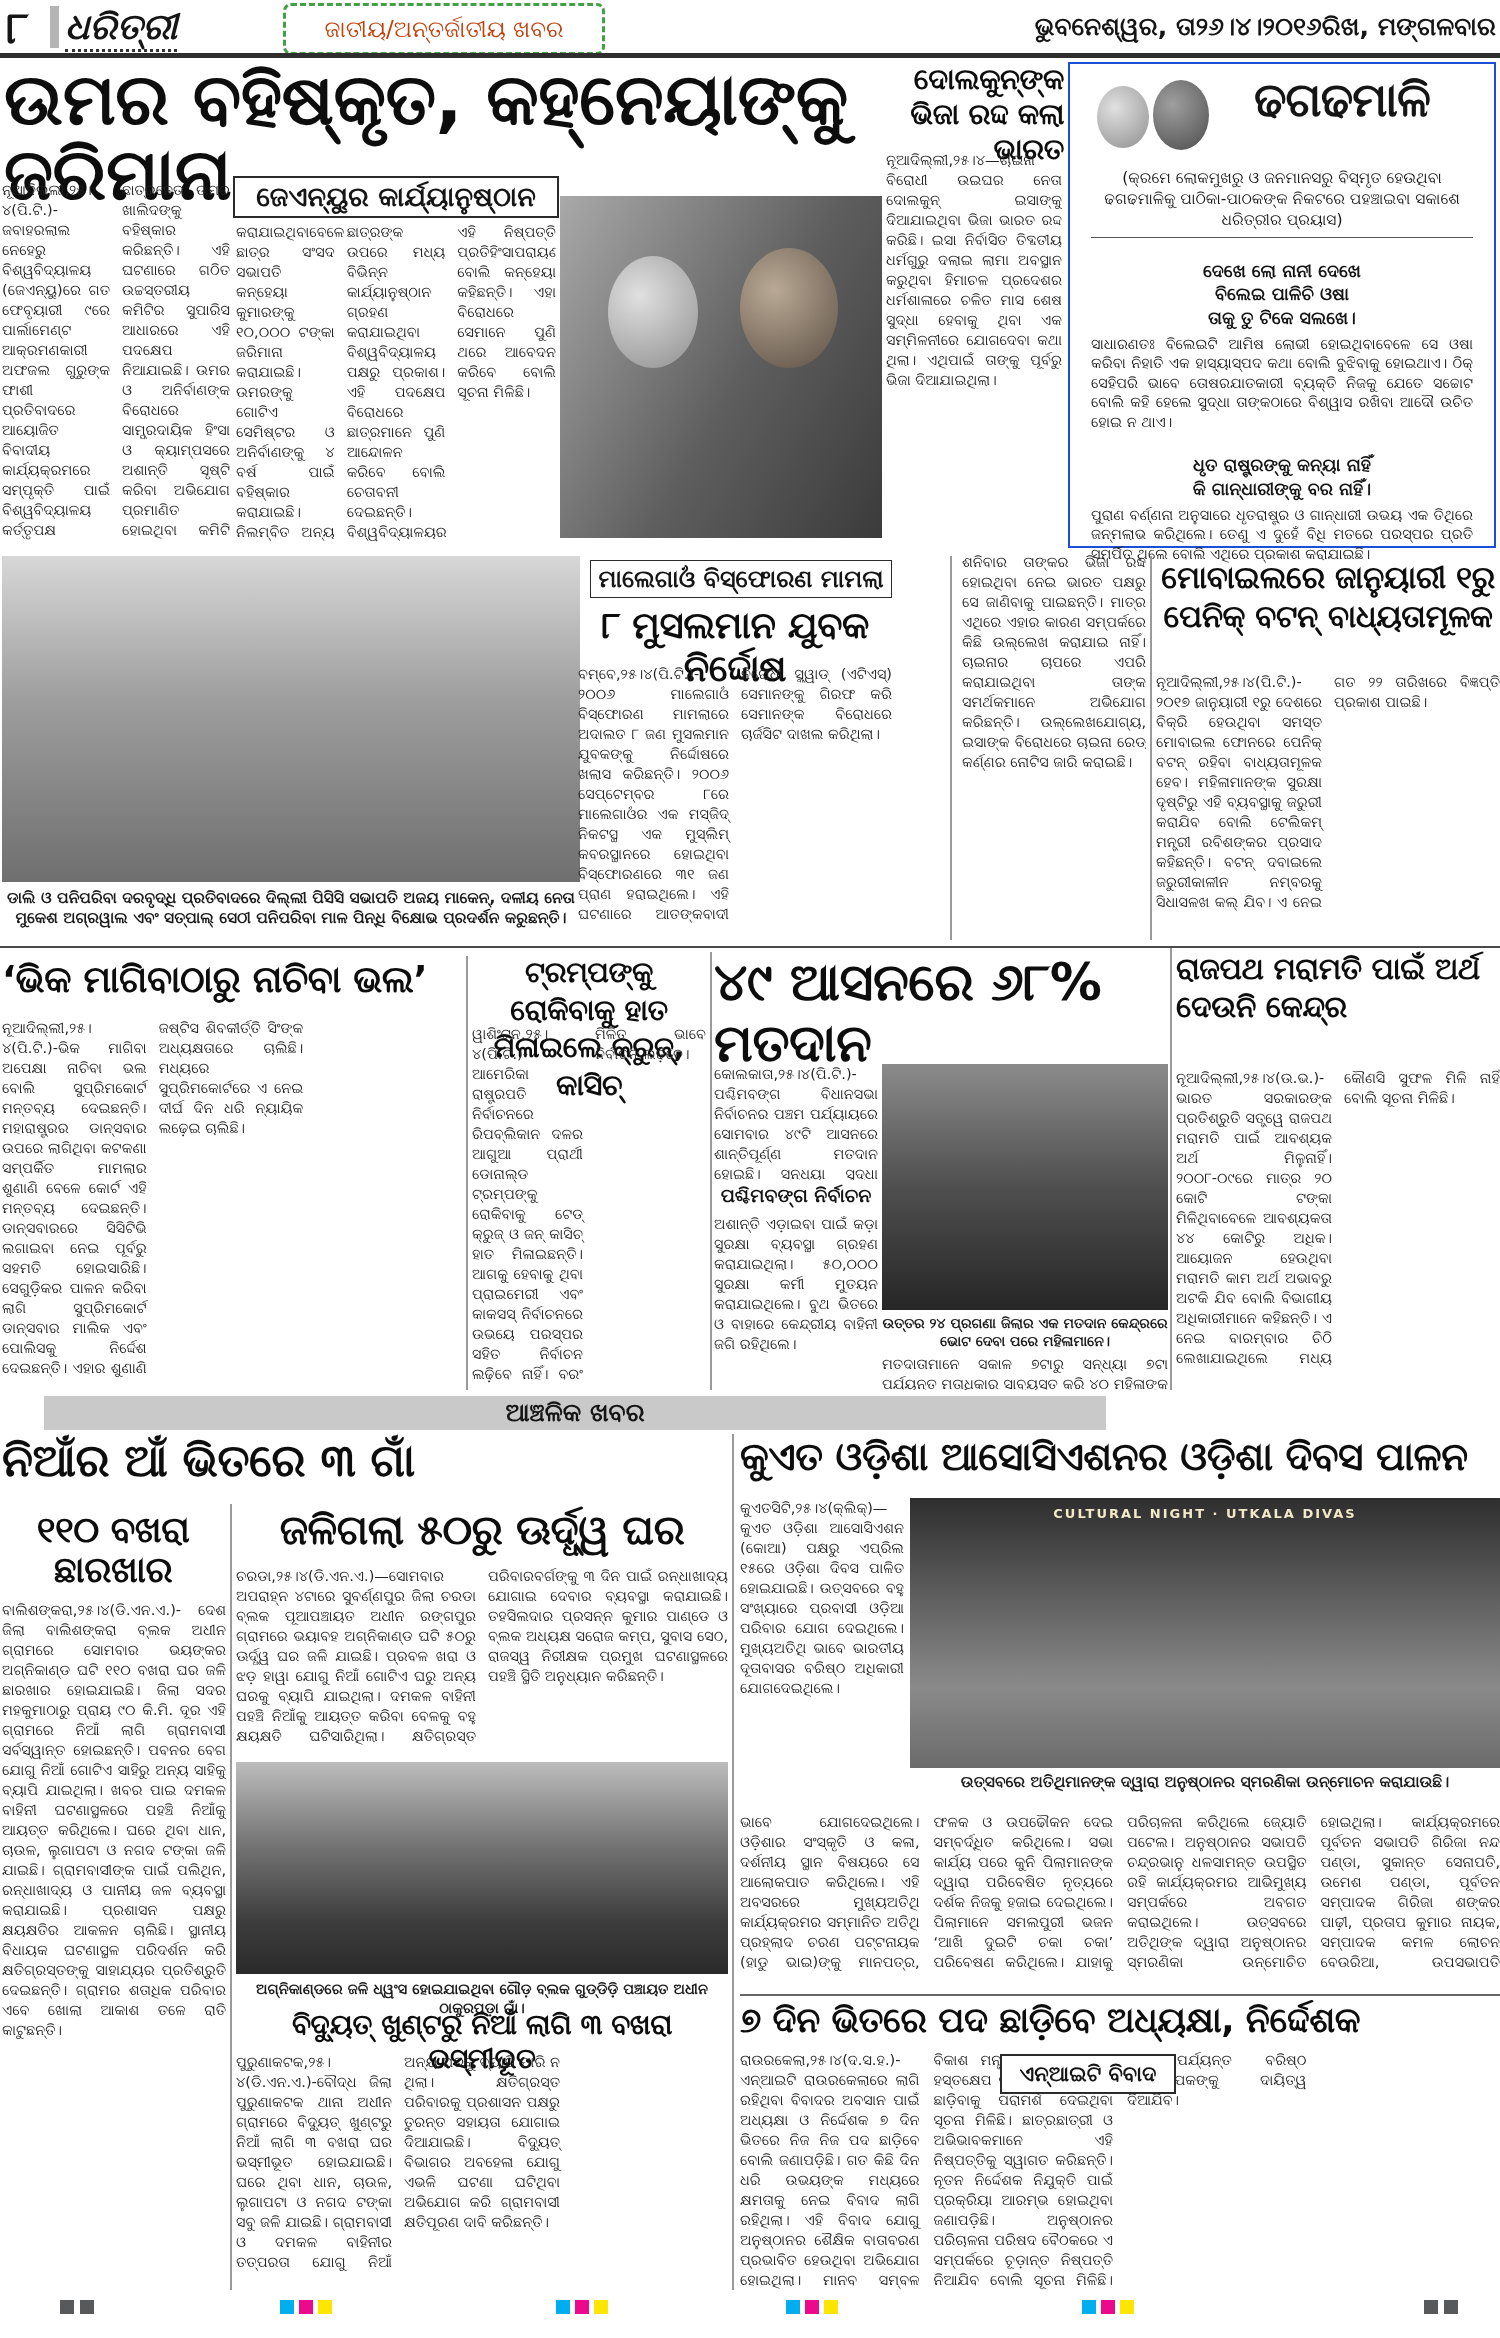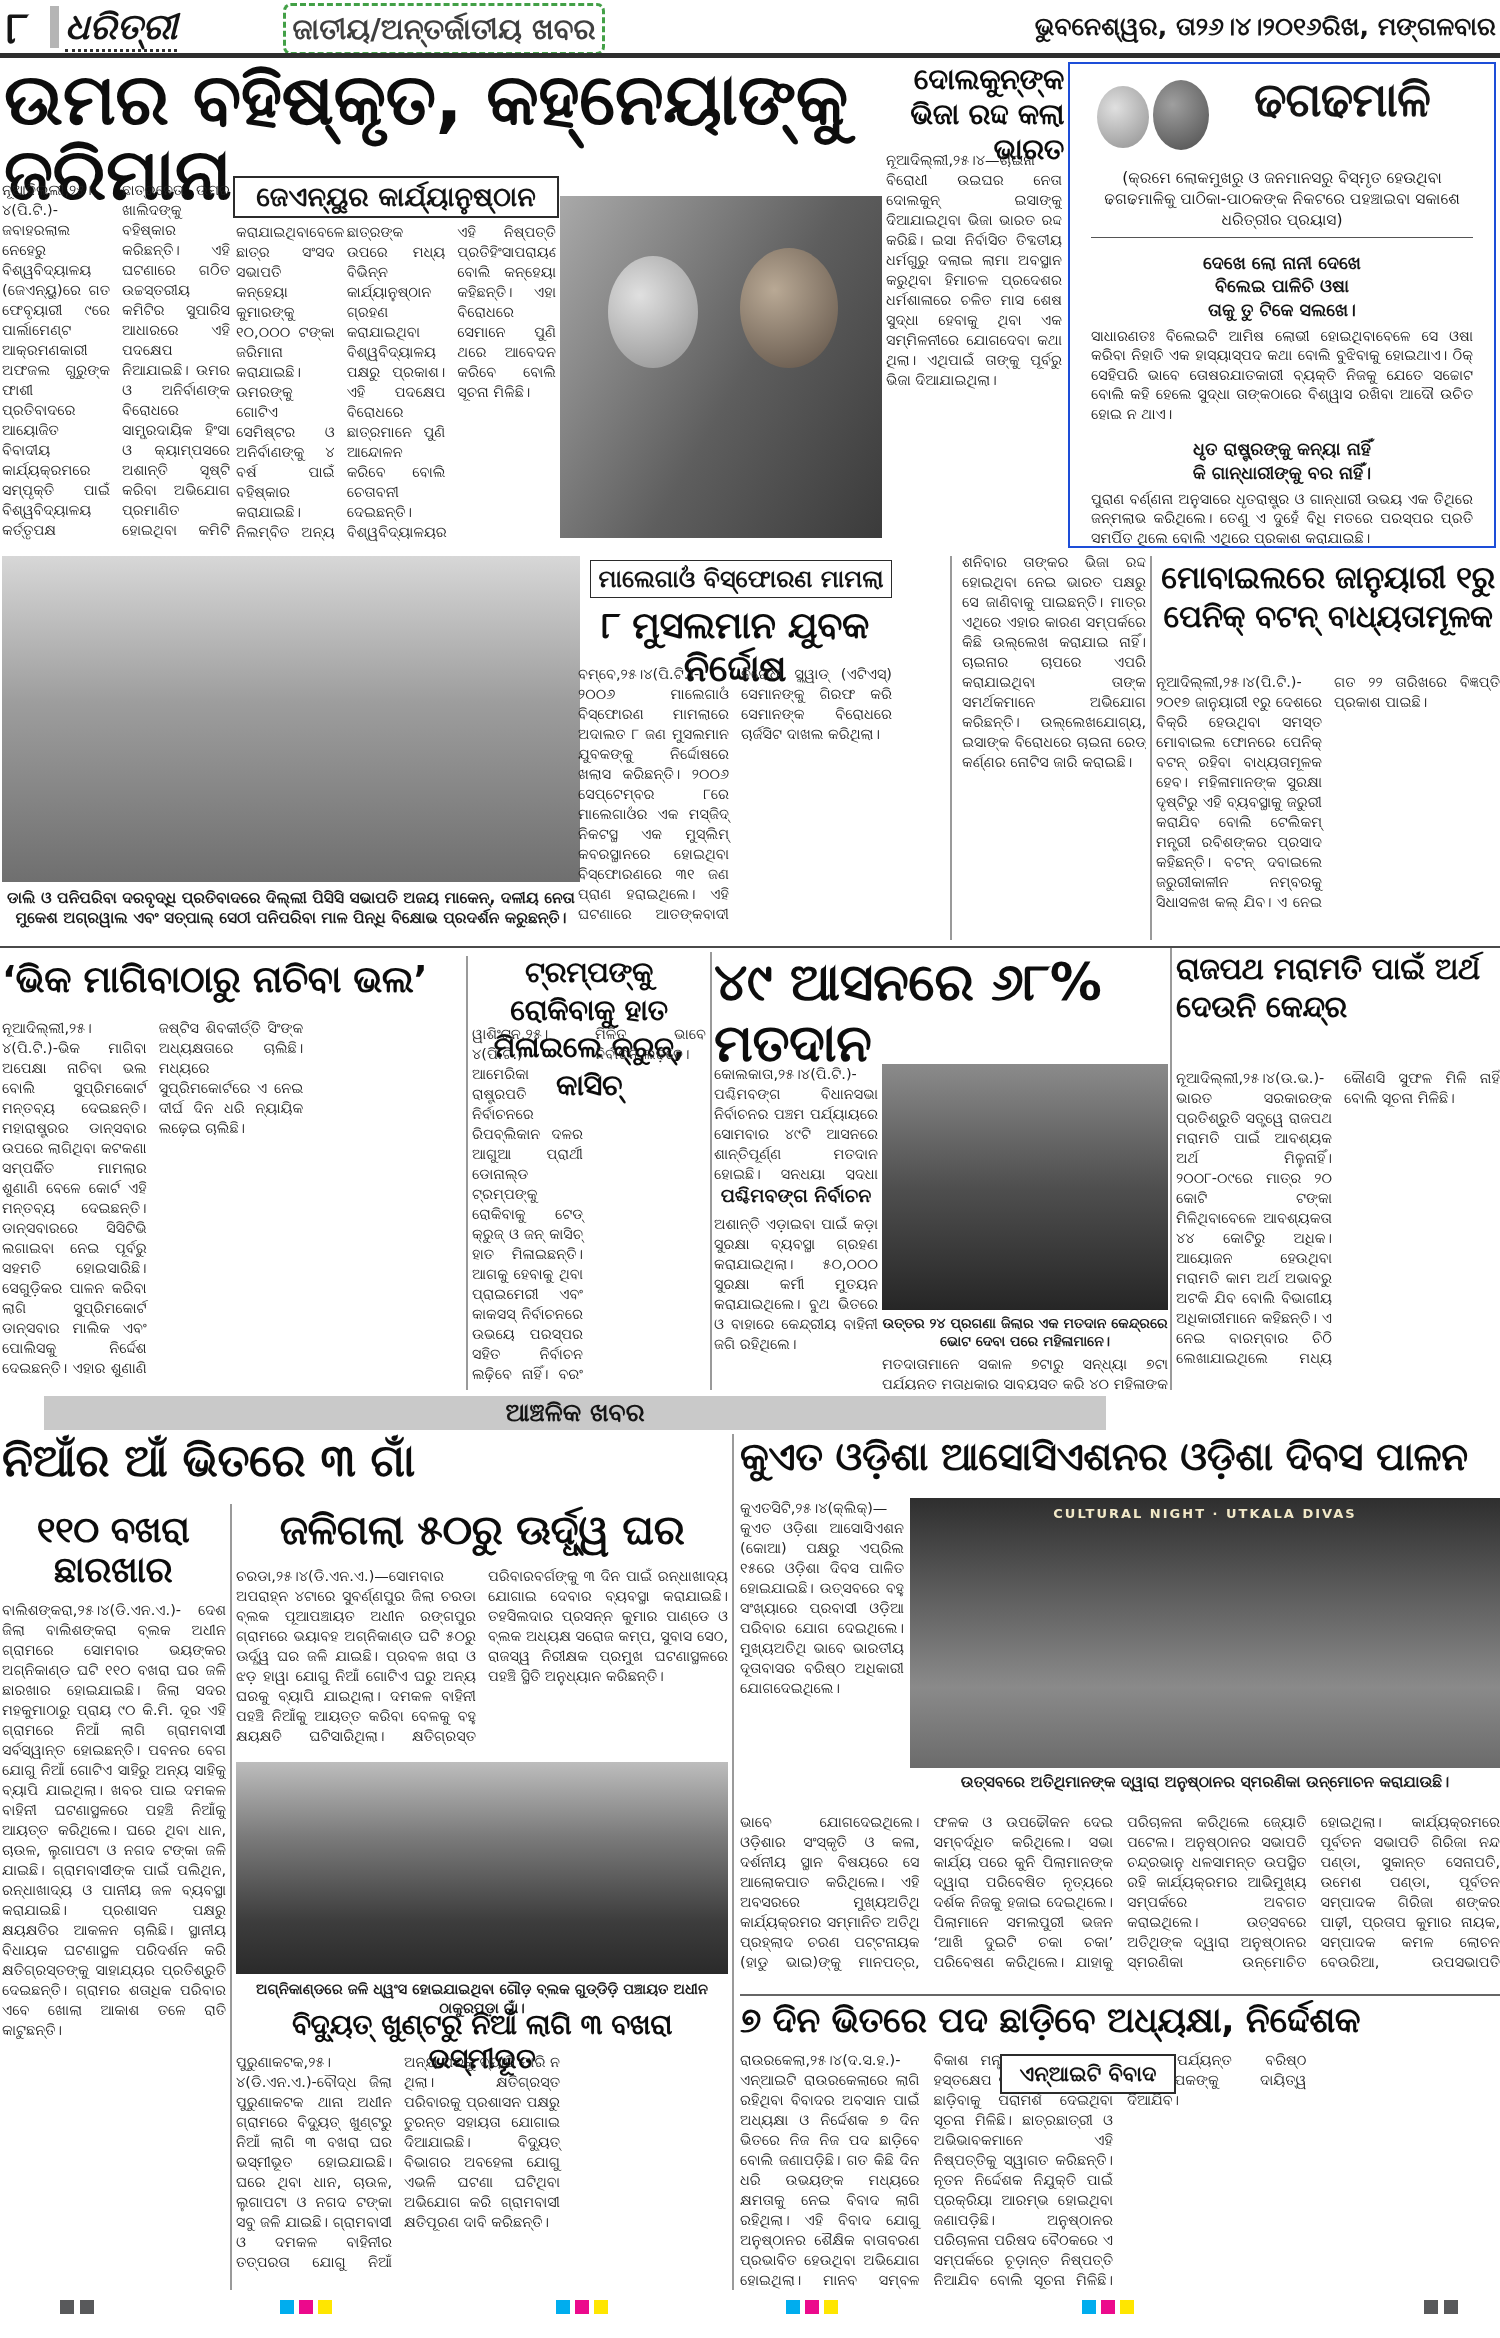--- a/index.html
+++ b/index.html
@@ -14,27 +14,27 @@
   .headline{font-weight:900;color:#0d0d0d;letter-spacing:-0.5px;}
   .kicker-box{border:2px solid #2b2b2b;display:flex;align-items:center;justify-content:center;
               font-weight:700;background:#fff;}
   .caption{font-weight:700;text-align:center;color:#1c1c1c;line-height:1.3;}
   .photo{background:#8c8c8c;}
   .vrule{width:2px;background:#9a9a9a;}
   .hrule{background:#2e2e2e;}
   
   #masthead{font-style:italic;font-weight:700;font-size:36px;border-bottom:3px dotted #333;padding-bottom:1px;}
   #section-box{border:3px dashed #43a047;border-radius:8px;display:flex;align-items:center;justify-content:center;
-               font-weight:700;font-size:29px;color:#404040;}
+               font-weight:400;font-size:23px;color:#c2410c;}
   
   #dhaga{border:2px solid #1d4ed8;padding:8px 21px;box-sizing:border-box;}
   #dhaga .title{font-size:47px;font-weight:900;text-align:center;margin-left:120px;letter-spacing:-1px;}
   #dhaga .intro{font-size:15.5px;text-align:center;line-height:1.35;border-bottom:1.5px solid #555;
                 padding-bottom:6px;margin-top:4px;}
-  #dhaga .verse{font-size:17.5px;font-weight:800;text-align:center;line-height:1.35;margin-top:14px;}
+  #dhaga .verse{font-size:17.5px;font-weight:800;text-align:center;line-height:1.35;margin-top:22px;}
   #dhaga .expl{font-size:14.5px;text-align:justify;line-height:1.35;margin-top:4px;}
   #dhaga .credit{font-size:14px;font-weight:700;font-style:italic;text-align:right;line-height:1.3;margin-top:6px;}
   .face{position:absolute;border-radius:50%;background:radial-gradient(circle at 35% 35%,#e0e0e0,#8f8f8f);}
   
   .mark{position:absolute;width:14px;height:14px;}
   .c-cyan{background:#00adee;} .c-mag{background:#ec098c;} .c-yel{background:#ffe600;}
   .c-gray{background:#58595b;}
   .banner-text{position:absolute;top:8px;left:0;right:0;text-align:center;color:#f2e9c8;
                font-size:13px;font-weight:700;letter-spacing:2px;}
 </style>

